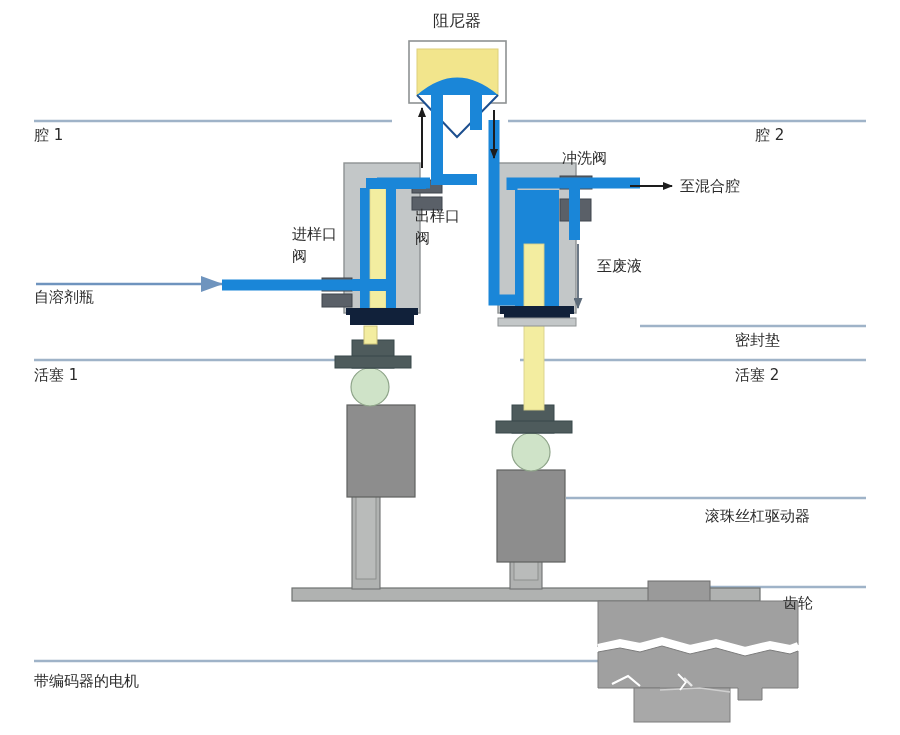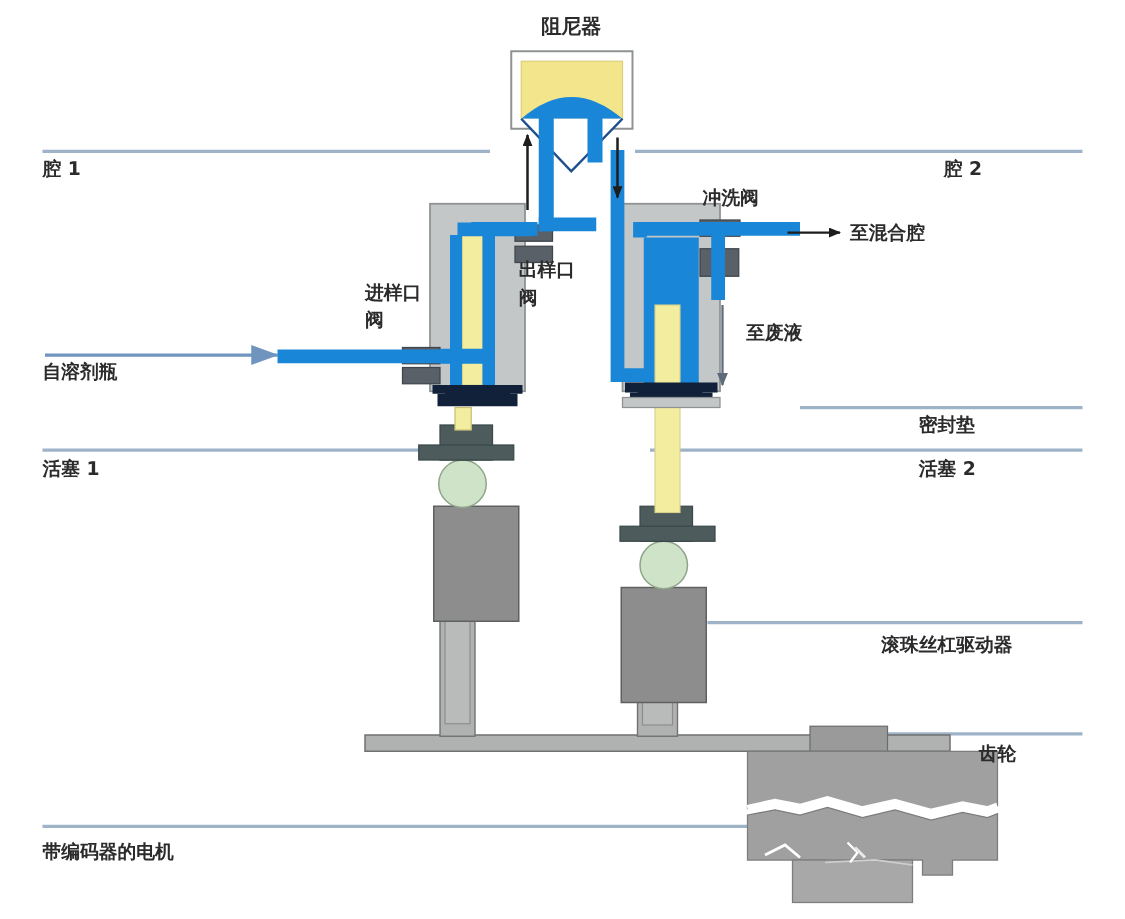--- a/index.html
+++ b/index.html
@@ -1,21 +1,21 @@
 <!DOCTYPE html>
 <html><head>
 <meta charset="utf-8">
 <title>HPLC Pump Diagram</title>
 <style>
   html,body{margin:0;padding:0;background:#ffffff;}
   body{
     font-family:"DejaVu Sans","Liberation Sans",sans-serif;
     width:900px;height:735px;overflow:hidden;
   }
-  #stage{position:relative;width:722px;height:735px;background:#ffffff;font-weight:bold;}
+  #stage{position:relative;width:722px;height:735px;background:#ffffff;}
   #stage svg{display:block;}
   .lbl{
     font-family:"DejaVu Sans","Liberation Sans",sans-serif;
     font-size:15px;
     fill:#2b2b2b;
     white-space:pre;
   }
   .lbl-title{font-size:16px;}
 </style>
 </head>

